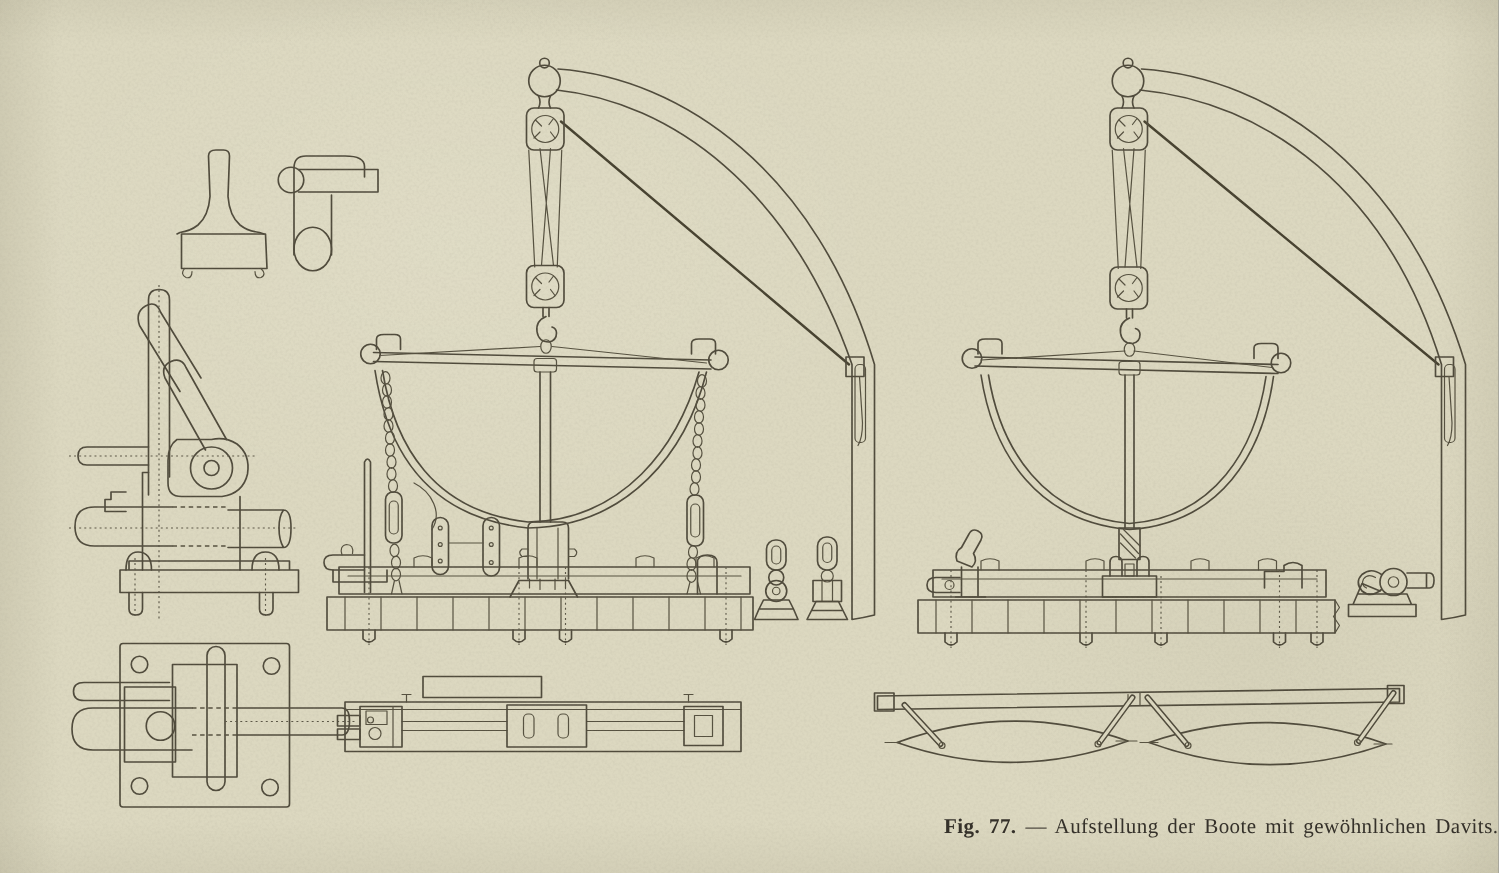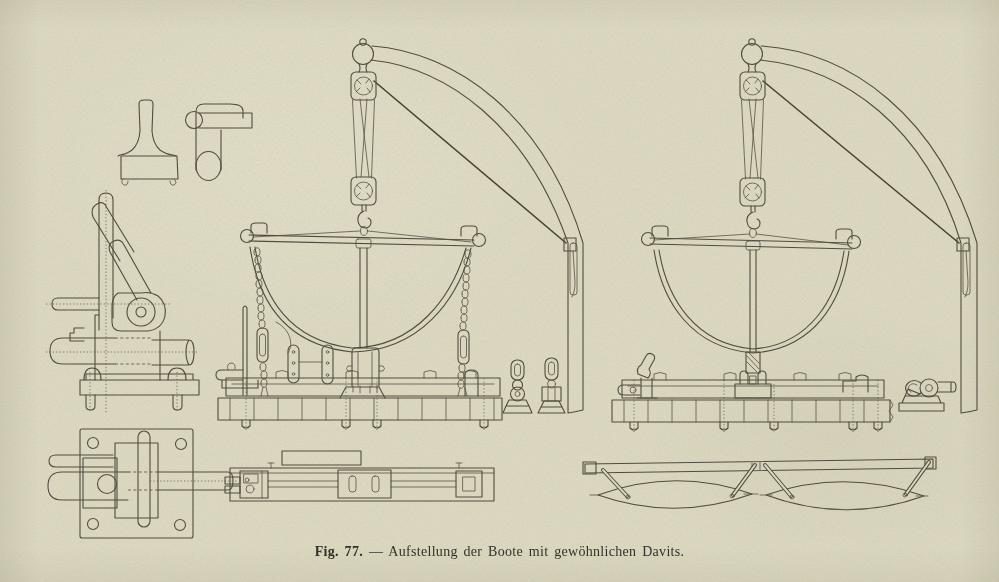--- a/index.html
+++ b/index.html
@@ -15,21 +15,21 @@
   }
   svg{display:block;position:absolute;left:0;top:0;}
   .ln{fill:none;stroke:#4f4a3b;stroke-width:1.1;stroke-linecap:round;stroke-linejoin:round;}
   .fn{fill:none;stroke:#55503f;stroke-width:0.8;stroke-linecap:round;stroke-linejoin:round;}
   .thk{fill:none;stroke:#46412f;stroke-width:1.6;stroke-linecap:round;}
   .dsh{fill:none;stroke:#55503f;stroke-width:0.85;stroke-dasharray:3 2.4;}
   .dot{fill:none;stroke:#5a5545;stroke-width:0.75;stroke-dasharray:1.3 2.1;}
   .rod{fill:none;stroke:#4f4a3b;stroke-width:4;stroke-linecap:round;}
   .rodin{fill:none;stroke:#dcd8c0;stroke-width:2;stroke-linecap:round;}
   .caption{
-    position:absolute;left:0;top:544px;width:100%;text-align:center;
+    position:absolute;left:0;top:544px;width:100%;text-align:right;
     color:#35312a;font-size:14px;letter-spacing:0.3px;word-spacing:2px;
   }
   .caption .figlabel{font-weight:bold;margin-right:6px;}
 </style>
 </head>
 <body>
 
 <div class="page">
 <svg width="999" height="582" viewBox="0 0 999 582">
   <defs>

